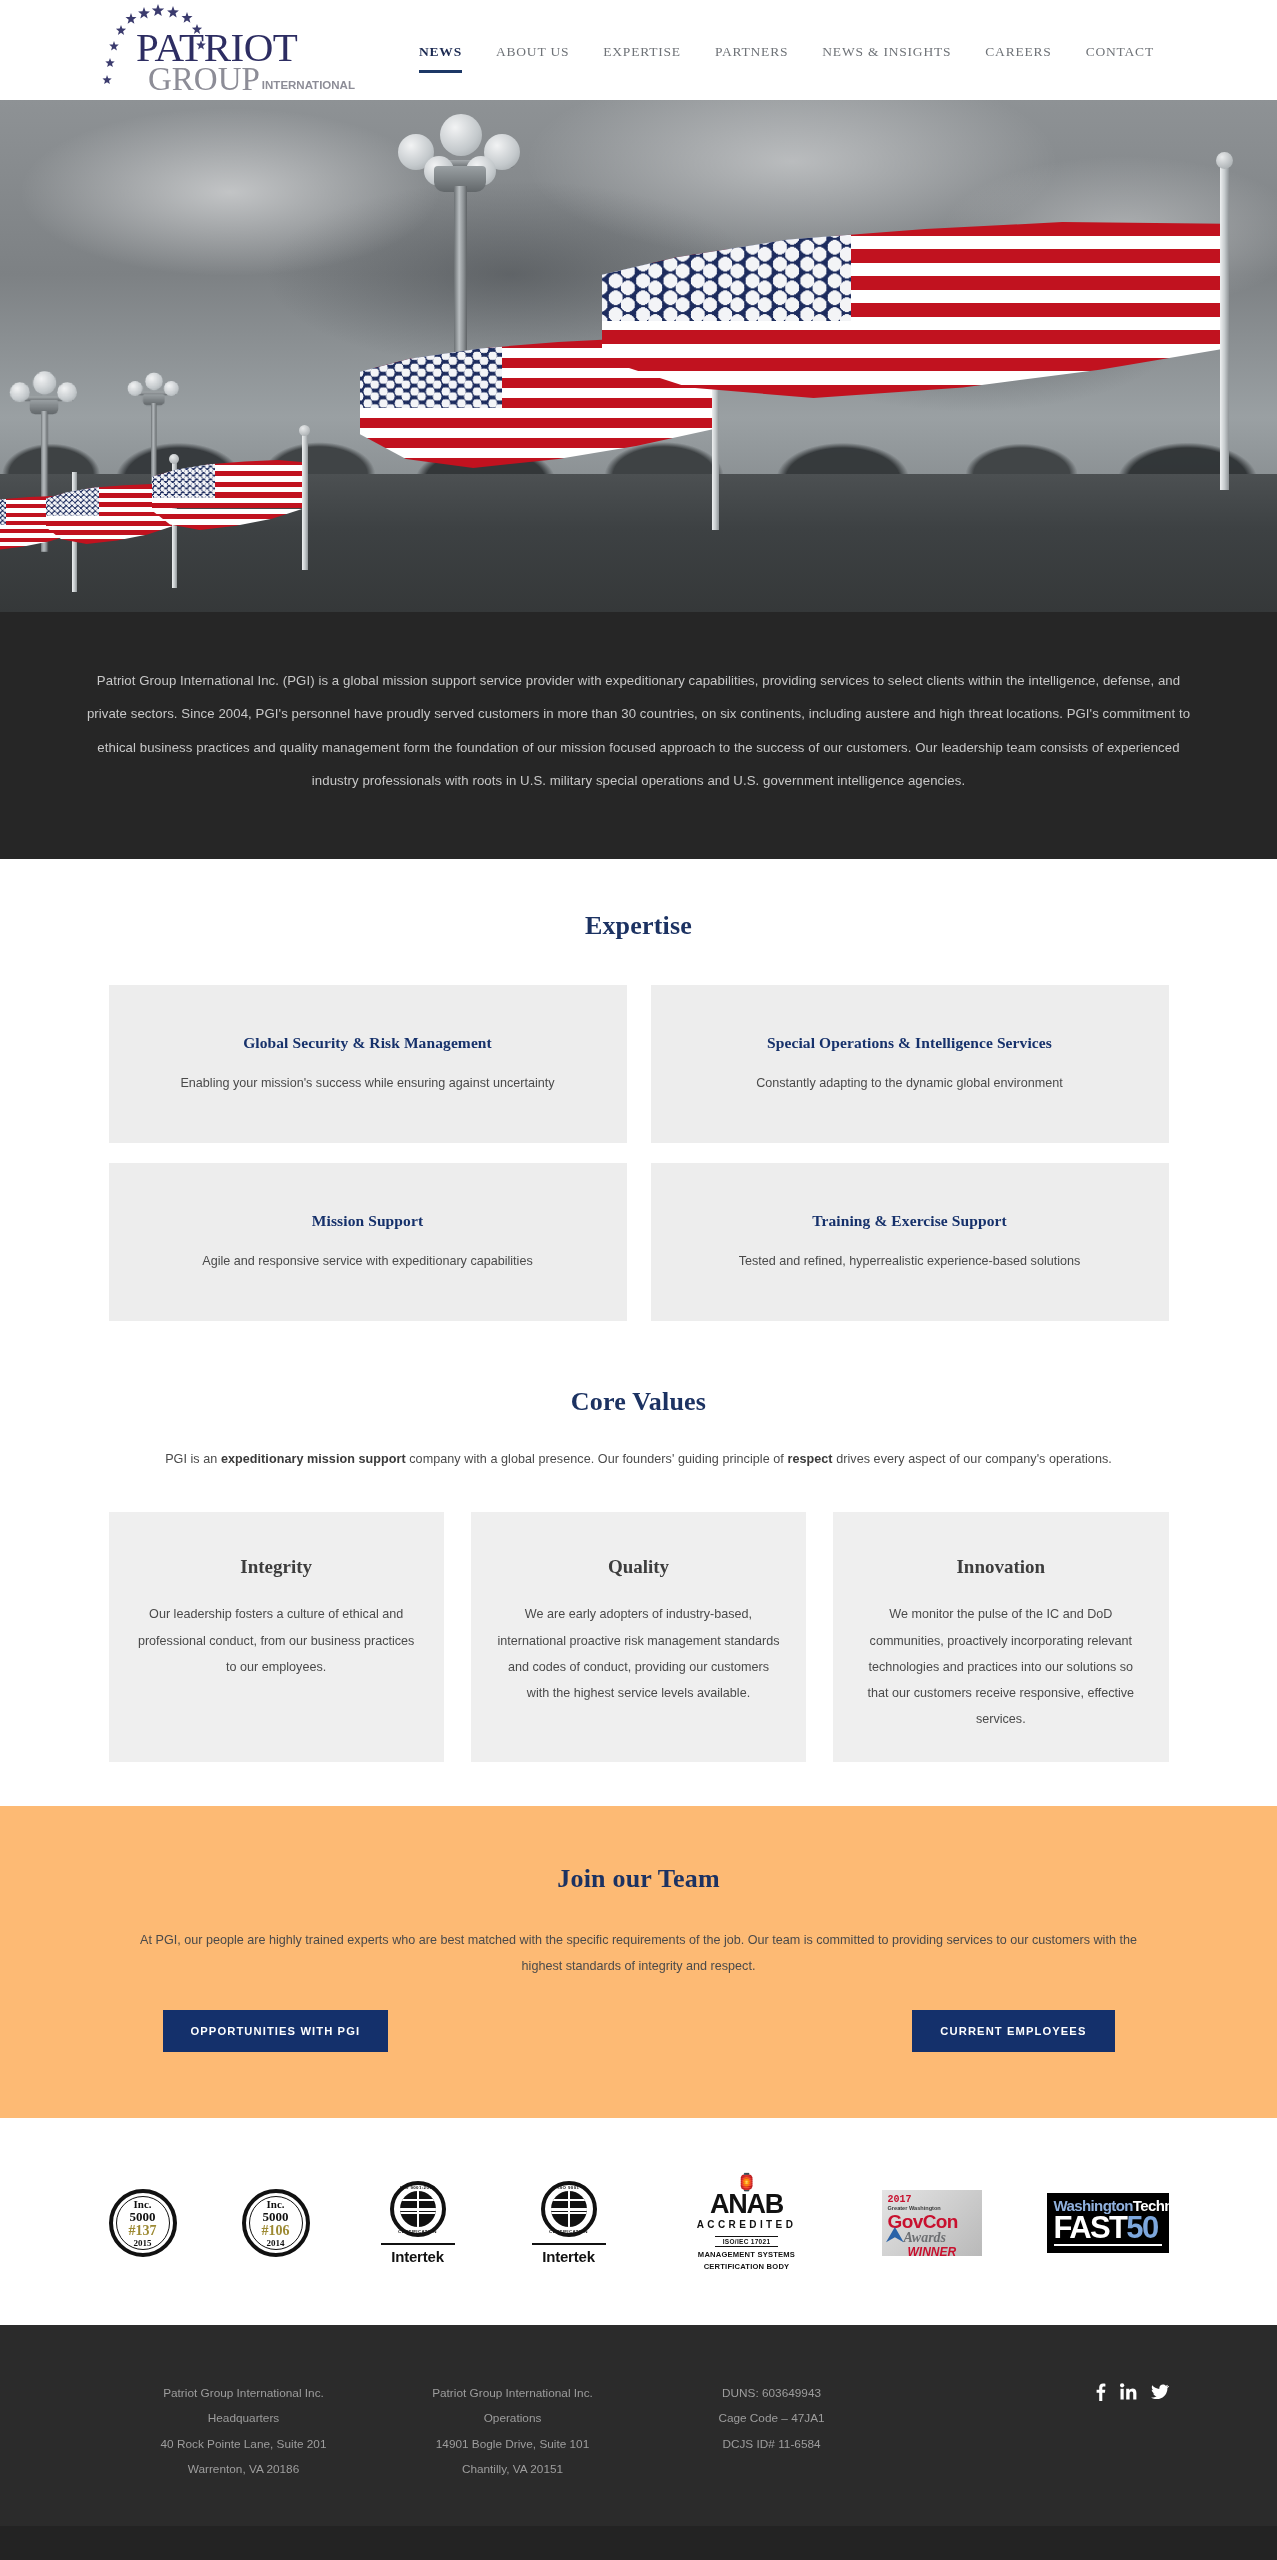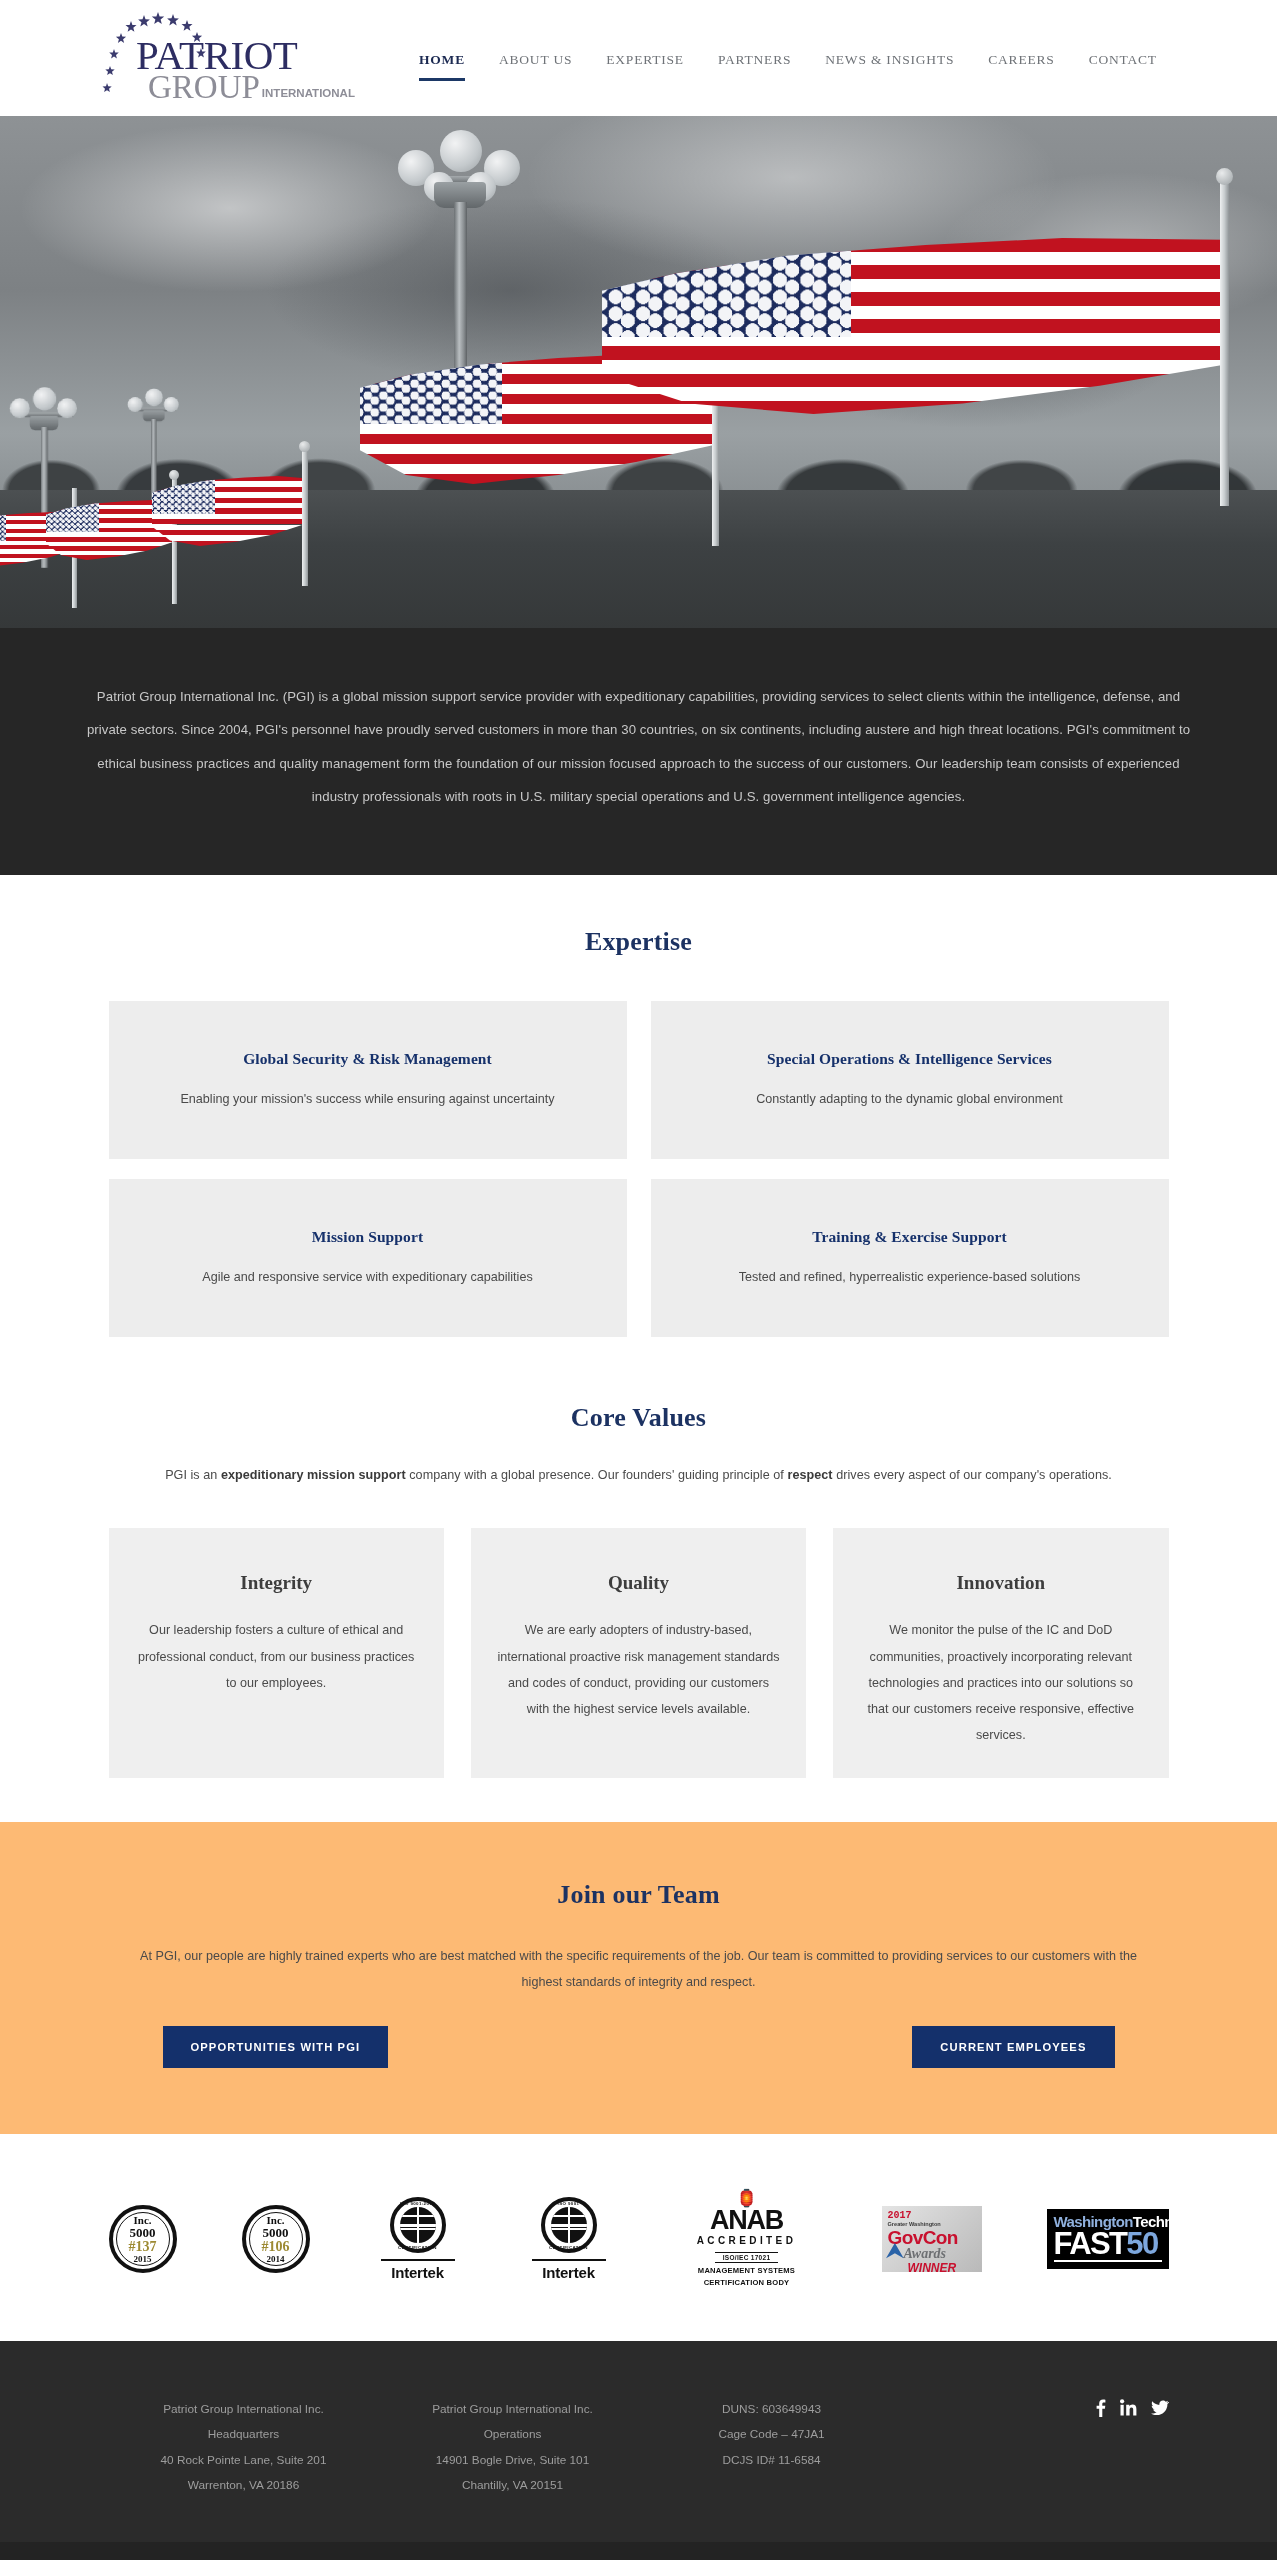--- a/index.html
+++ b/index.html
@@ -7,21 +7,21 @@
   body {
     font-family: "Liberation Sans", sans-serif;
     background: #ffffff;
     color: #333;
     -webkit-font-smoothing: antialiased;
   }
   .page { width: 1277px; margin: 0 auto; position: relative; }
 
   
   .header {
-    height: 116px;
+    height: 100px;
     background: #ffffff;
     display: flex;
     align-items: center;
     position: relative;
   }
   .logo-wrap {
     margin-left: 100px;
     width: 240px;
     height: 100px;
     position: relative;
@@ -503,21 +503,21 @@
       <span class="logo-text">
         <span class="logo-patriot">PATRIOT</span>
         <span class="logo-row2">
           <span class="logo-group">GROUP</span>
           <span class="logo-intl">INTERNATIONAL</span>
         </span>
       </span>
     </a>
 
     <nav class="nav">
-      <a href="#" class="active">HOME</a>
+      <a href="#" class="active">NEWS</a>
       <a href="#">ABOUT US</a>
       <a href="#">EXPERTISE</a>
       <a href="#">PARTNERS</a>
       <a href="#">NEWS &amp; INSIGHTS</a>
       <a href="#">CAREERS</a>
       <a href="#">CONTACT</a>
     </nav>
   </div>
 
   <div class="hero">

